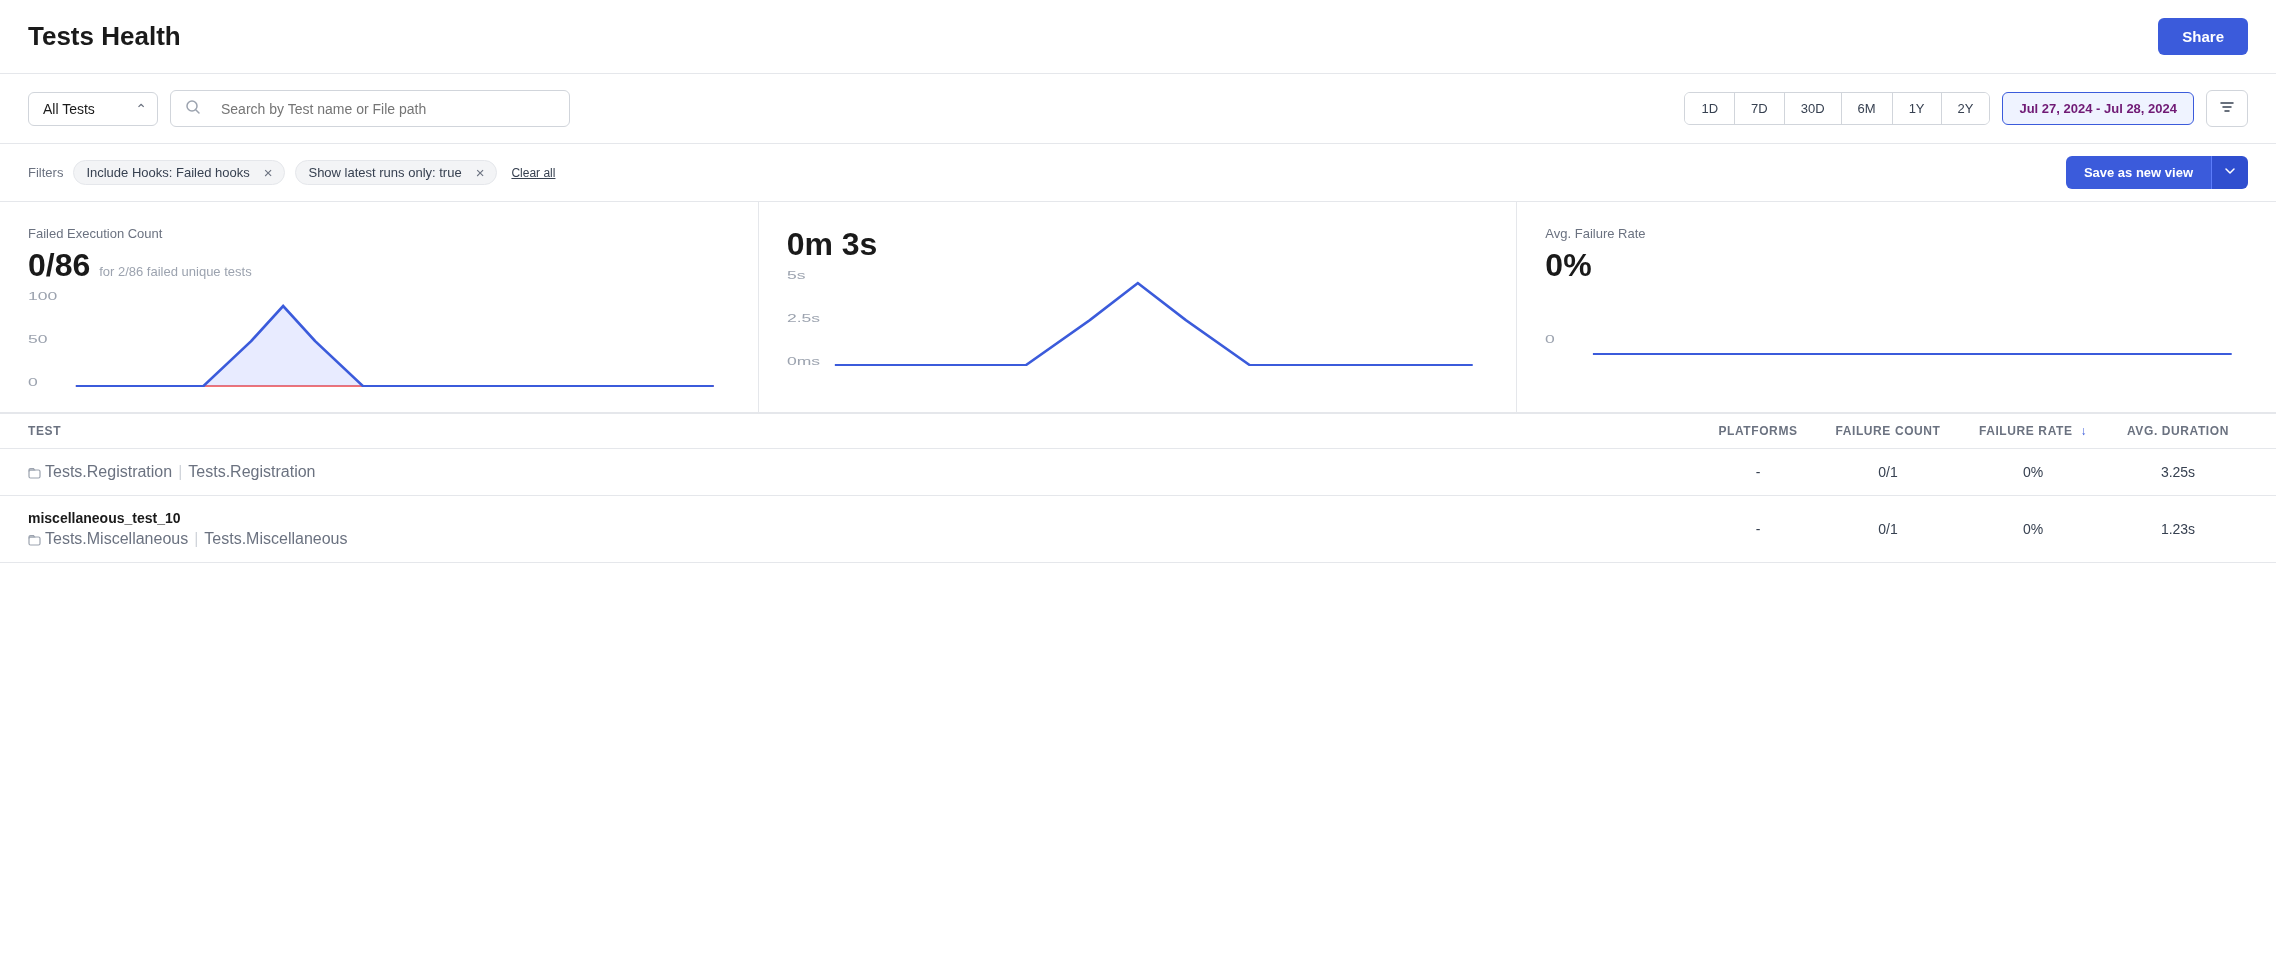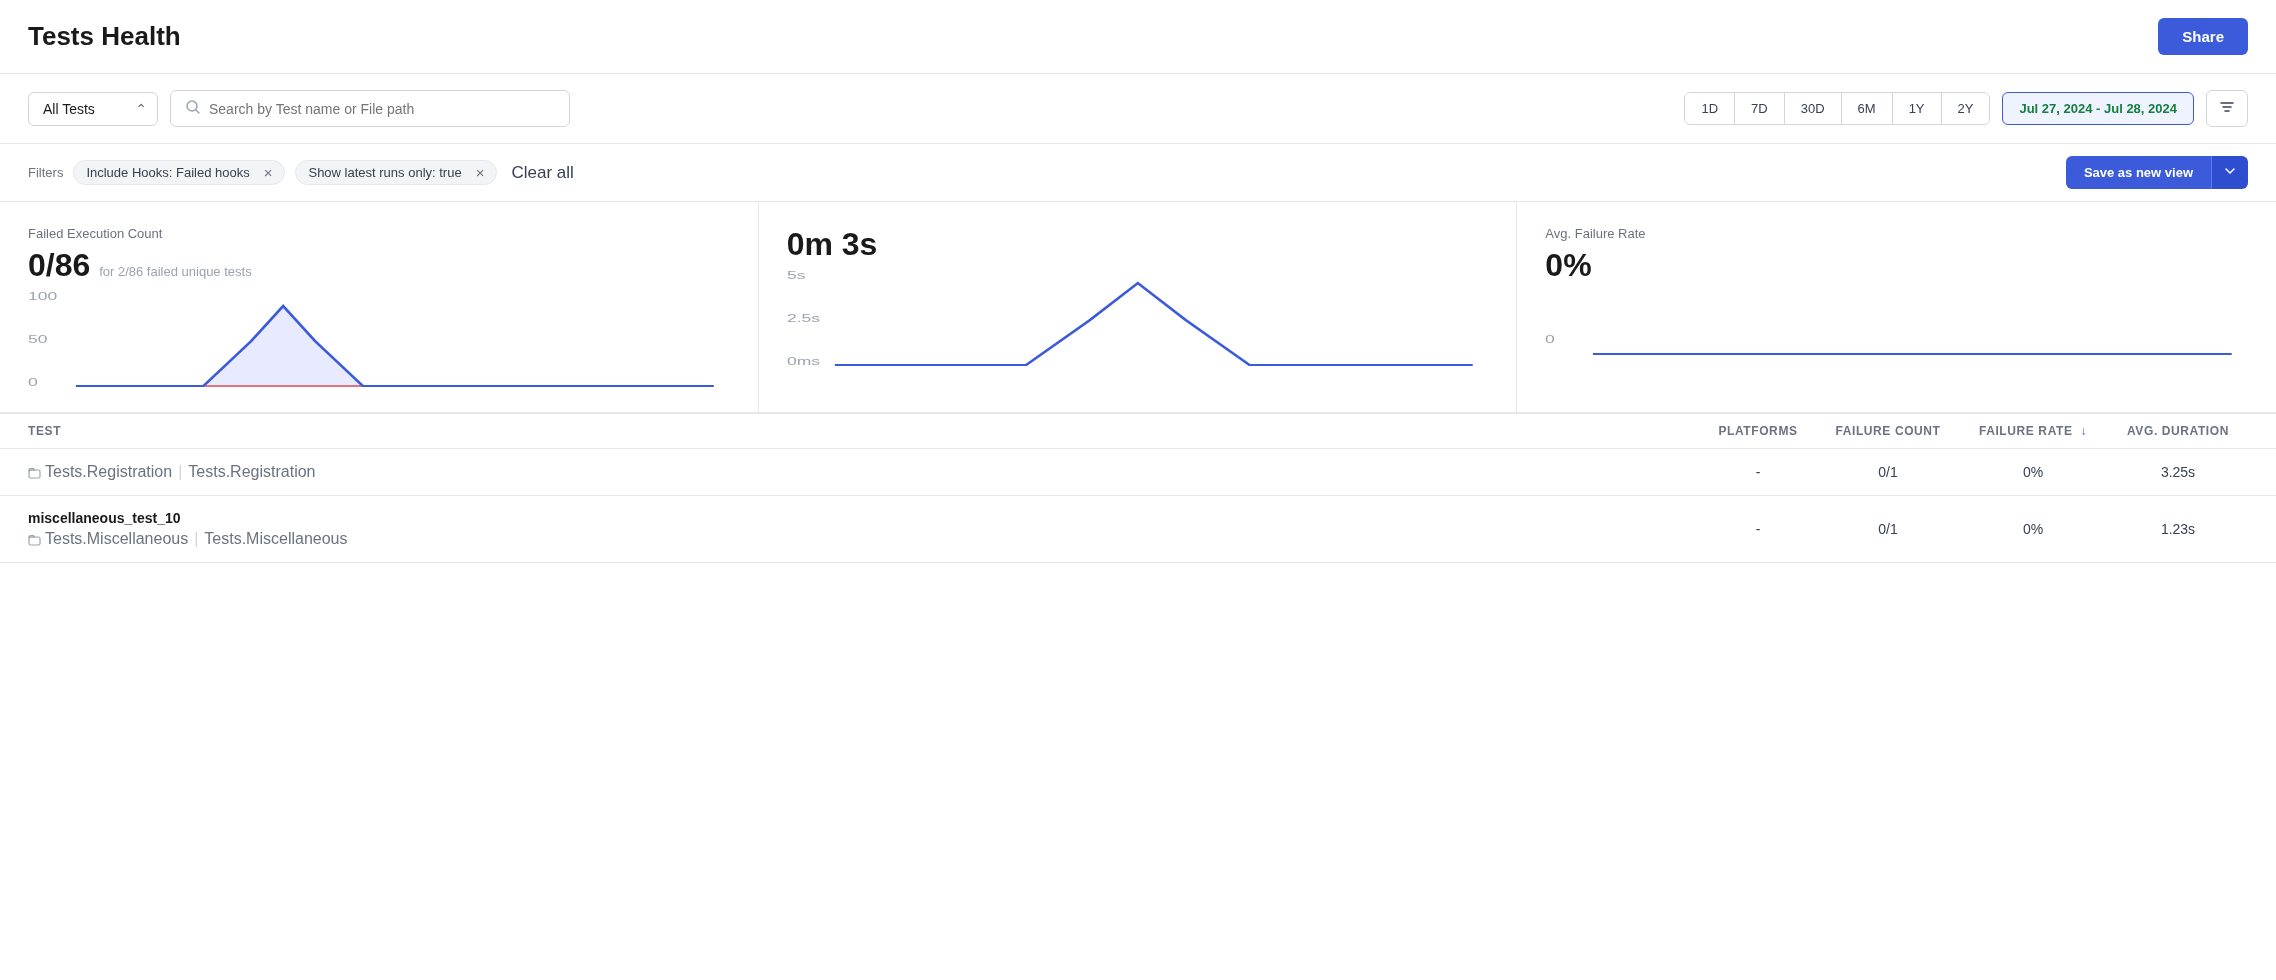--- a/index.html
+++ b/index.html
@@ -20,56 +20,56 @@
       padding: 16px 28px; border-bottom: 1px solid #e5e7eb;
     }
     .select-wrap {
       position: relative; display: inline-flex; align-items: center;
       border: 1px solid #d1d5db; border-radius: 6px; padding: 8px 36px 8px 14px;
       background: #fff; cursor: pointer; min-width: 130px;
     }
     .select-chevron { position: absolute; right: 10px; pointer-events: none; color: #6b7280; }
 
     .search-wrap {
-      display: flex; align-items: center; gap: 8px;
+      display: flex; align-items: center; gap: 20px;
       border: 1px solid #d1d5db; border-radius: 6px; padding: 8px 14px;
       background: #fff; flex: 1; max-width: 400px;
     }
     .search-wrap input { border: none; outline: none; font-size: 14px; width: 100%; color: #6b7280; }
 
     .spacer { flex: 1; }
 
     .time-filters { display: flex; align-items: center; border: 1px solid #d1d5db; border-radius: 6px; overflow: hidden; }
     .time-btn {
       padding: 8px 16px; background: #fff; border: none; border-right: 1px solid #d1d5db;
       cursor: pointer; font-size: 13px; color: #374151;
     }
     .time-btn:last-child { border-right: none; }
 
     .date-range-btn {
-      background: #eff3ff; color: #15803d; border: 1px solid #3b5bdb;
+      background: #eff3ff; color: #701a75; border: 1px solid #3b5bdb;
       border-radius: 6px; padding: 8px 16px; font-size: 13px; font-weight: 600; cursor: pointer;
     }
     .filter-icon-btn {
       border: 1px solid #d1d5db; border-radius: 6px; padding: 8px 12px;
       background: #fff; cursor: pointer; color: #374151;
     }
 
     .filter-bar {
       display: flex; align-items: center; gap: 10px;
       padding: 12px 28px; border-bottom: 1px solid #e5e7eb;
     }
     .filter-label { color: #6b7280; font-size: 13px; }
     .filter-tag {
       display: inline-flex; align-items: center; gap: 14px;
       background: #f3f4f6; border: 1px solid #e5e7eb; border-radius: 20px;
       padding: 4px 12px; font-size: 13px; color: #374151;
     }
     .filter-tag .remove { cursor: pointer; color: #6b7280; font-size: 15px; line-height: 1; }
-    .clear-all { color: #374151; font-size: 17px; cursor: pointer; margin-left: 4px; }
+    .clear-all { color: #374151; font-size: 12px; cursor: pointer; text-decoration: underline; margin-left: 4px; }
 
     .save-view-btn {
       margin-left: auto; background: #3b5bdb; color: #fff; border: none;
       border-radius: 6px 0 0 6px; padding: 9px 18px; font-size: 13px; font-weight: 600; cursor: pointer;
     }
     .save-view-chevron {
       background: #2f4ecf; color: #fff; border: none; border-left: 1px solid #5c7cfa;
       border-radius: 0 6px 6px 0; padding: 9px 12px; cursor: pointer;
     }
     .save-view-wrap { display: flex; margin-left: auto; }

